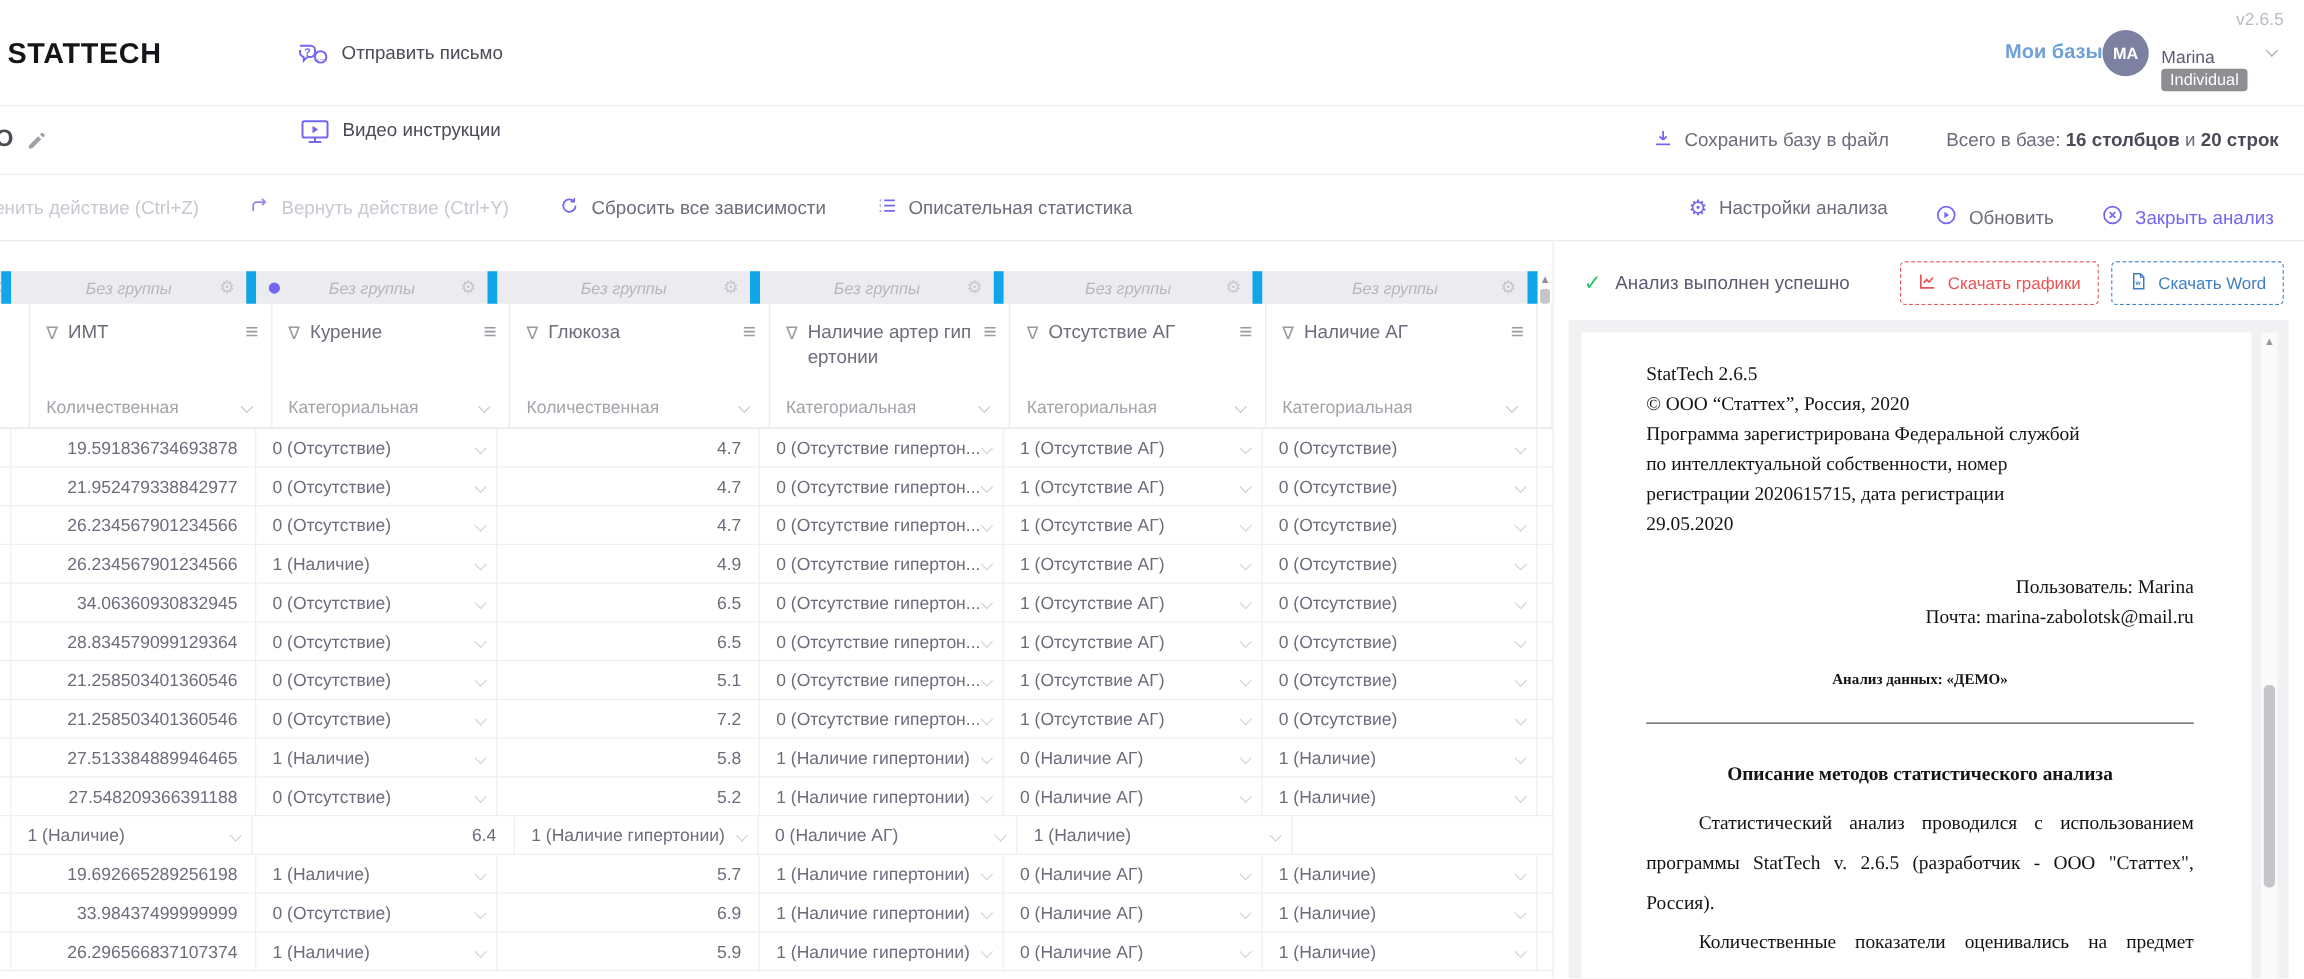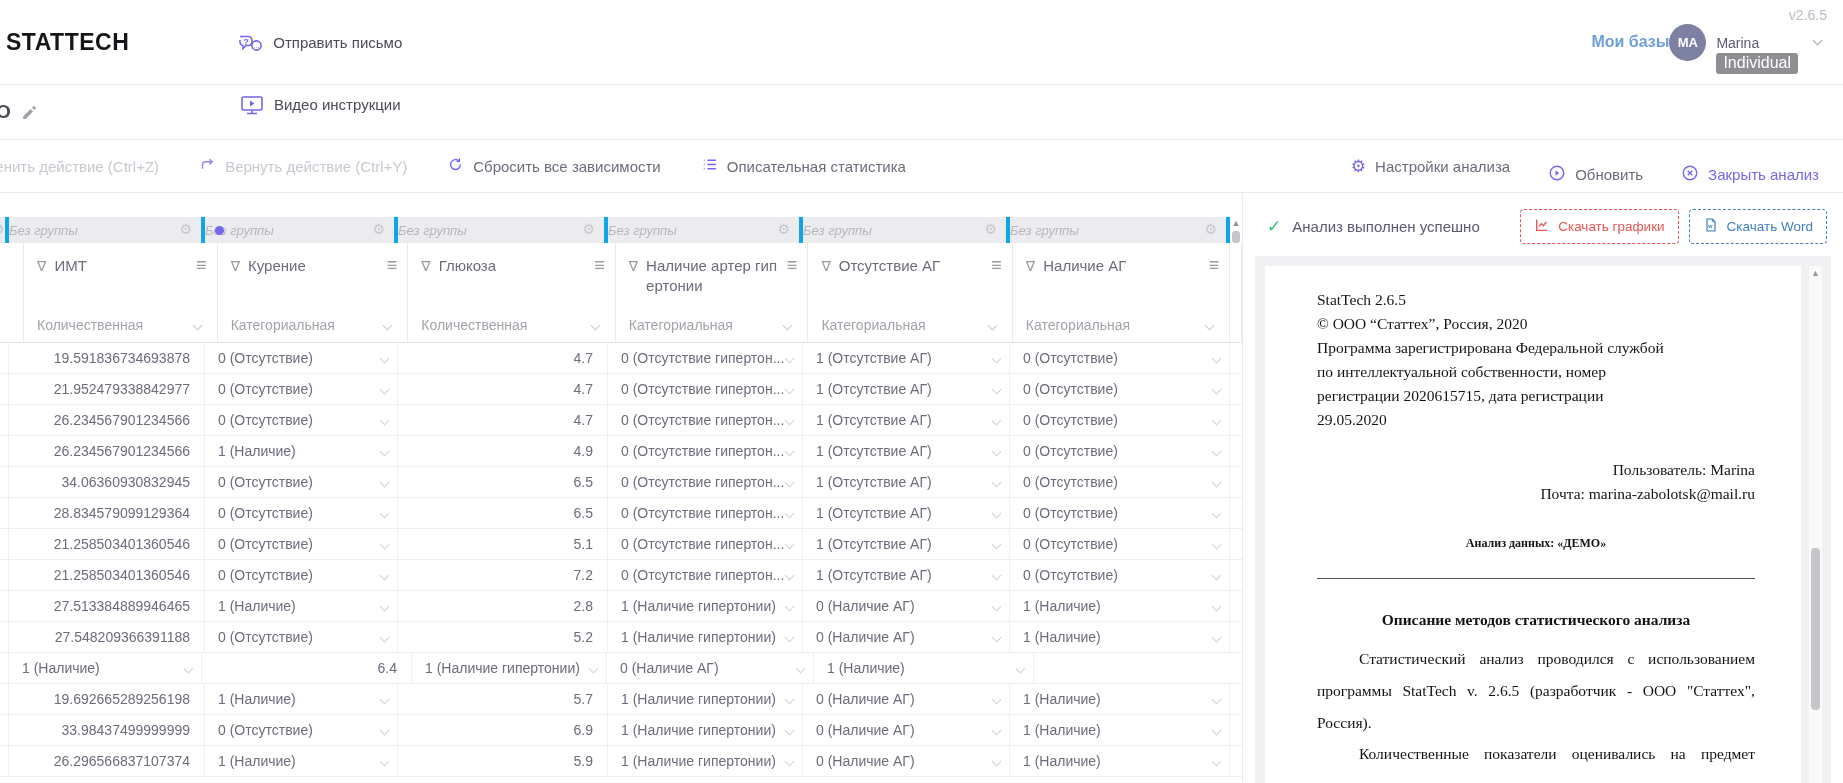--- a/index.html
+++ b/index.html
@@ -14,21 +14,21 @@
   .hnav { display:flex; align-items:center; gap:38px; margin-left:108px;flex-direction:column; }
   .hnav-item { display:flex; align-items:center; gap:9px; font-size:15px; color:#4b4b57; cursor:pointer; }
   .hnav-item svg { display:block; }
   .spacer { flex:1; }
   .my-bases { font-size:16px; font-weight:700; color:#6f9fd8; cursor:pointer; }
   .avatar { width:37px; height:37px; border-radius:50%; background:#7c81a1; color:#fff;
     display:flex; align-items:center; justify-content:center; font-size:13px; font-weight:700; }
   .user-meta { margin-left:10px;margin-top:25px; }
   .user-name { font-size:14px; color:#5e5873; }
   .user-badge { display:inline-block; margin-top:2px; background:#8e8e93; color:#fff;
-    font-size:16px; padding:1px 7px 2px; border-radius:3px; }
+    font-size:13px; padding:1px 7px 2px; border-radius:3px; }
   .chev { display:inline-block; width:7px; height:7px; border-right:1.6px solid #a7a7af;
     border-bottom:1.6px solid #a7a7af; transform:rotate(45deg); }
   .user-chev { margin-left:16px; margin-top:-4px; }
 
   
   .db-bar { height:55px; display:flex; align-items:center; padding:0 20px 0 0;
     border-bottom:1px solid #ebe9f1; }
   .db-title { font-size:19px; font-weight:700; color:#4b4b57; margin-left:-4px; }
   .db-edit { margin-left:10px; display:inline-flex; }
   .db-right { margin-left:auto; display:flex; align-items:center; gap:46px; }
@@ -50,22 +50,22 @@
   .gear-glyph { color:#7367f0; font-size:17px; line-height:1; }
 
   
   .content { display:flex; height:590px; }
 
   
   .table-wrap { width:1242px; padding-top:24px; overflow:hidden; }
   .col-0{width:9px;} .col-1{width:196px;} .col-2{width:193px;} .col-3{width:210px;}
   .col-4{width:195px;} .col-5{width:207px;} .col-6{width:220px;} .scol{width:12px;}
   .grow { display:flex; height:26px; }
-  .gcell { position:relative; background:#ececf0; border-right:4px solid #0ea5e9;
-    display:flex; align-items:center; font-size:13px;
+  .gcell { position:relative; background:#ececf0; border-right:8px solid #0ea5e9;
+    display:flex; align-items:center; justify-content:center; font-size:13px;
     font-style:italic; color:#b6b6be; }
   .gcell .ggear { position:absolute; right:9px; top:4px; color:#c6c6ce; font-size:14px;
     font-style:normal; }
   .gcell .gdot { position:absolute; left:10px; top:9px; width:9px; height:9px;
     border-radius:50%; background:#7367f0; }
   .gcell-edge { overflow:hidden; }
   .gcell-edge .ggear { right:auto; left:-8px; }
   .hrow { display:flex; height:100px; border-bottom:1px solid #e2e2e8; }
   .hcell { border-right:1px solid #ebebf0; display:flex; flex-direction:column; padding:13px 10px 9px 13px; }
   .hname { display:flex; gap:8px; font-size:15px; color:#6e6b7b; line-height:1.35; }
@@ -160,20 +160,36 @@
   <span class="chev user-chev"></span>
 </header>
 
 <div class="db-bar">
   <span class="db-title">О</span>
   <span class="db-edit">
     <svg width="17" height="17" viewBox="0 0 24 24" fill="#9ca0a8">
         <path d="M3 17.5V21h3.5L17 10.5 13.5 7 3 17.5zM20.7 6.8a1 1 0 000-1.4l-2.1-2.1a1 1 0 00-1.4 0L15.5 5 19 8.5l1.7-1.7z"></path>
       </svg>
   </span>
+  <div class="db-right">
+    <div class="db-save">
+      <span>
+        <svg width="17" height="17" viewBox="0 0 24 24" fill="none" stroke="#7367f0" stroke-width="2">
+            <path d="M12 4v10m0 0l-4-4m4 4l4-4M4 19h16"></path>
+          </svg>
+      </span>
+      <span>Сохранить базу в файл</span>
+    </div>
+    <div class="db-summary">
+      <span>Всего в базе:</span>
+      <b>16 столбцов</b>
+      <span>и</span>
+      <b>20 строк</b>
+    </div>
+  </div>
 </div>
 
 <div class="action-bar">
   <div class="ab-item disabled ab-undo">
     <span></span>
     <span>менить действие (Ctrl+Z)</span>
   </div>
   <div class="ab-item disabled">
     <span>
       <svg width="17" height="17" viewBox="0 0 24 24" fill="none" stroke="#8f86f0" stroke-width="2">
@@ -513,21 +529,21 @@
           </div>
           <div class="cell scol" style="border-right:none;"></div>
         </div>
         <div class="trow">
           <div class="cell col-0"></div>
           <div class="cell col-1 num">27.513384889946465</div>
           <div class="cell col-2 cat">
             <span class="cval">1 (Наличие)</span>
             <span class="chev"></span>
           </div>
-          <div class="cell col-3 num">2.8</div>
+          <div class="cell col-3 num">5.8</div>
           <div class="cell col-4 cat">
             <span class="cval">1 (Наличие гипертонии)</span>
             <span class="chev"></span>
           </div>
           <div class="cell col-5 cat">
             <span class="cval">0 (Наличие АГ)</span>
             <span class="chev"></span>
           </div>
           <div class="cell col-6 cat">
             <span class="cval">1 (Наличие)</span>

